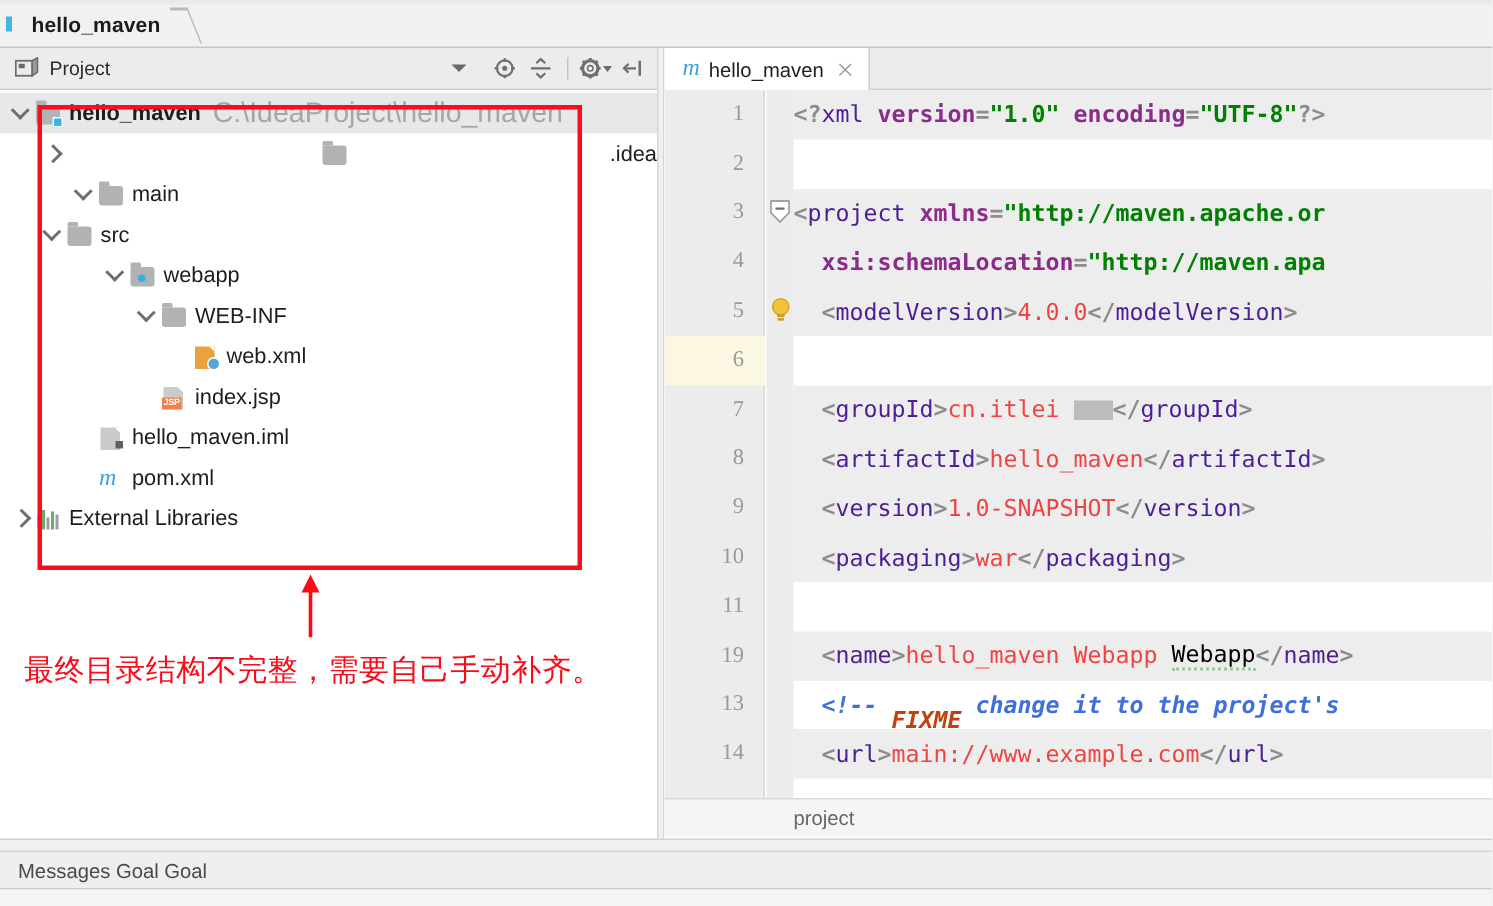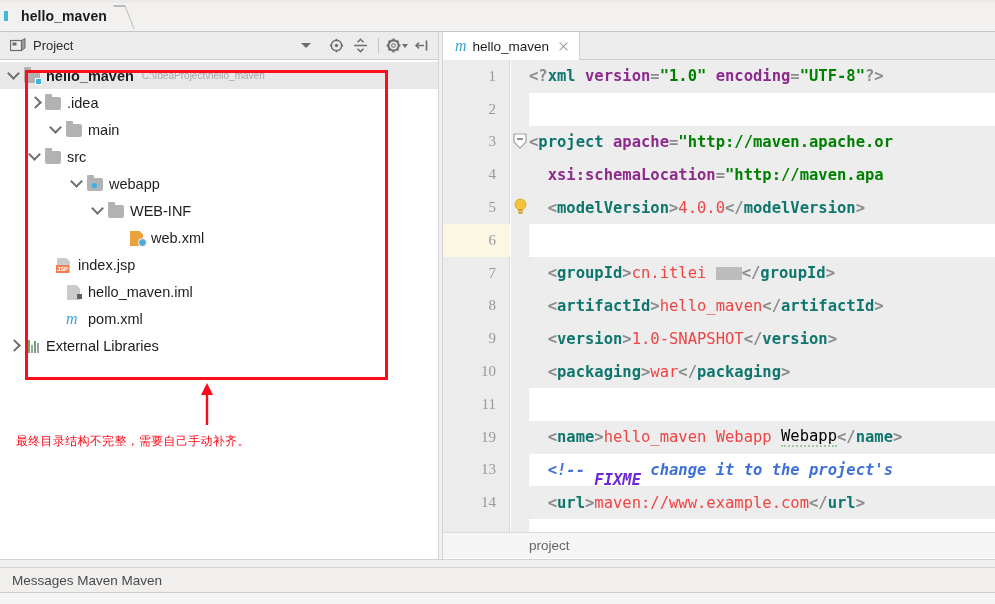--- a/index.html
+++ b/index.html
@@ -107,21 +107,21 @@
     border-right: 2px solid #6e6e6e; border-bottom: 2px solid #6e6e6e;
   }
   .arrow.right::before { transform: rotate(-45deg); left: 2px; top: 2px; }
   .arrow.down::before  { transform: rotate(45deg);  left: 1px; top: 0px; }
   .arrow.none::before { content: none; }
 
   .node-icon { width: 17px; height: 16px; flex: none; margin-right: 5px;
                position: relative; }
   .node-label { color: #1d1d1d; }
   .node-label.bold { font-weight: bold; }
-  .node-path { color: #a6a6a6; margin-left: 8px; font-size: 10px; }
+  .node-path { color: #a6a6a6; margin-left: 8px; font-size: 19px; }
 
   
   .ic-folder { display:block; width:16px; height:13px; background:#b0b2b4;
                border-radius: 1px 2px 2px 2px; position:absolute; top:2px; left:0;}
   .ic-folder::before{ content:""; position:absolute; left:0; top:-3px;
                width:7px; height:3px; background:#b0b2b4; border-radius:1px 1px 0 0;}
   .badge-blue { position:absolute; right:-1px; bottom:-1px; width:7px; height:7px;
                background:#3cb3e2; border:1px solid #fff; }
   .dot-blue  { position:absolute; left:5px; top:7px; width:5px; height:5px;
                background:#35b0e5; border-radius:50%; }
@@ -164,21 +164,21 @@
     width: 363px; height: 310px;
     border: 3px solid #fc0d1b; pointer-events: none;
   }
   .red-arrow {
     position: absolute; left: 200px; top: 383px;
     width: 14px; height: 42px;
   }
   .red-note {
     position: absolute; left: 16px; top: 433px;
     font-family: "DejaVu Sans", sans-serif;
-    font-size: 12px; color: #fb0a18; white-space: nowrap;
+    font-size: 20px; color: #fb0a18; white-space: nowrap;
     letter-spacing: .3px;
   }
 
   
   .splitter {
     position: absolute; left: 438px; top: 32px; width: 5px; height: 527px;
     background: #f0f0f0; border-left: 1px solid #d4d4d4;
     border-right: 1px solid #d4d4d4;
   }
 
@@ -238,26 +238,26 @@
     position: absolute; left: 86px; top: 0; right: 0; height: 32.8px;
   }
   .code-txt {
     position: absolute; left: 86px; top: 0; height: 32.8px;
     display: flex; align-items: center;
     font-family: "DejaVu Sans Mono", monospace;
     font-size: 15.5px; white-space: pre; z-index: 2;
   }
   .hl { background: #ededed; }
   .tagbr  { color: #8c8c8c; font-weight: bold; }
-  .tagnm  { color: #0f766e; font-weight: bold; }
+  .tagnm  { color: #4c1d95; font-weight: normal; }
   .attr   { color: #8d2b8d; font-weight: bold; }
   .val    { color: #008000; font-weight: bold; }
   .txt    { color: #ef4444; }
   .cmt    { color: #3f6fd8; font-weight: bold; font-style: italic; }
-  .fixme  { color: #6d28d9; font-weight: bold; font-style: italic; margin-top: 20px; }
+  .fixme  { color: #c2410c; font-weight: bold; font-style: italic; margin-top: 20px; }
   .redact { display:inline-block; width: 26px; height: 13px;
             background:#bcbcbc; vertical-align:-1px; }
   .squig  { border-bottom: 2px dotted #9ec89e; }
   .fold-marker {
     position: absolute; left: 70px; top: 7px; width: 14px; height: 16px;
     z-index: 3;
   }
   .bulb {
     position: absolute; left: 70px; top: 7px; width: 15px; height: 17px;
     z-index: 3;
@@ -356,21 +356,21 @@
     <div class="tree">
         <div class="tree-row selected" style="padding-left: 8px;">
           <span class="arrow down"></span>
           <span class="node-icon">
             <span class="ic-folder"></span>
             <span class="badge-blue"></span>
           </span>
           <span class="node-label bold">hello_maven</span>
           <span class="node-path">C:\IdeaProject\hello_maven</span>
         </div>
-        <div class="tree-row" style="padding-left: 29px;">
+        <div class="tree-row" style="padding-left: 29px; justify-content: space-between;">
           <span class="arrow right"></span>
           <span class="node-icon">
             <span class="ic-folder"></span>
           </span>
           <span class="node-label">.idea</span>
         </div>
         <div class="tree-row" style="padding-left: 50px;">
           <span class="arrow down"></span>
           <span class="node-icon">
             <span class="ic-folder"></span>
@@ -397,21 +397,21 @@
           <span class="node-icon">
             <span class="ic-folder"></span>
           </span>
           <span class="node-label">WEB-INF</span>
         </div>
         <div class="tree-row" style="padding-left: 113px;">
           <span class="arrow none"></span>
           <span class="node-icon"><span class="ic-webxml"><span class="sheet"></span><span class="globe"></span></span></span>
           <span class="node-label">web.xml</span>
         </div>
-        <div class="tree-row" style="padding-left: 40px;">
+        <div class="tree-row" style="padding-left: 92px;">
           <span class="arrow none"></span>
           <span class="node-icon"><span class="ic-jsp"><span class="sheet"></span><span class="tag">JSP</span></span></span>
           <span class="node-label">index.jsp</span>
         </div>
         <div class="tree-row" style="padding-left: 50px;">
           <span class="arrow none"></span>
           <span class="node-icon"><span class="ic-iml"><span class="sheet"></span><span class="sq"></span></span></span>
           <span class="node-label">hello_maven.iml</span>
         </div>
         <div class="tree-row" style="padding-left: 50px;">
@@ -469,21 +469,21 @@
             <span class="code-txt"></span>
           </div>
           <div class="cline">
             <span class="lnum-bg"></span>
             <span class="lnum">3</span>
             <span class="code-bg hl"></span>
             <span class="fold-marker"><svg width="14" height="16" viewBox="0 0 14 16">
                 <path d="M1 1 H13 V9 L7 15 L1 9 Z" fill="#fff" stroke="#a3a3a3" stroke-width="1.2"></path>
                 <path d="M4 6 H10" stroke="#6f6f6f" stroke-width="1.5"></path>
               </svg></span>
-            <span class="code-txt"><span class="tagbr">&lt;</span><span class="tagnm">project</span><span class="txt"> </span><span class="attr">apache</span><span class="tagbr">=</span><span class="val">"http://maven.apache.or</span></span>
+            <span class="code-txt"><span class="tagbr">&lt;</span><span class="tagnm">project</span><span class="txt"> </span><span class="attr">xmlns</span><span class="tagbr">=</span><span class="val">"http://maven.apache.or</span></span>
           </div>
           <div class="cline">
             <span class="lnum-bg"></span>
             <span class="lnum">4</span>
             <span class="code-bg hl"></span>
             <span class="code-txt"><span class="txt">  </span><span class="attr">xsi:schemaLocation</span><span class="tagbr">=</span><span class="val">"http://maven.apa</span></span>
           </div>
           <div class="cline">
             <span class="lnum-bg"></span>
             <span class="lnum">5</span>
@@ -537,31 +537,31 @@
           </div>
           <div class="cline">
             <span class="lnum-bg"></span>
             <span class="lnum">13</span>
             <span class="code-txt"><span class="cmt">  &lt;!-- </span><span class="fixme">FIXME</span><span class="cmt"> change it to the project's</span></span>
           </div>
           <div class="cline">
             <span class="lnum-bg"></span>
             <span class="lnum">14</span>
             <span class="code-bg hl"></span>
-            <span class="code-txt"><span class="tagbr">  &lt;</span><span class="tagnm">url</span><span class="tagbr">&gt;</span><span class="txt">maven://www.example.com</span><span class="tagbr">&lt;/</span><span class="tagnm">url</span><span class="tagbr">&gt;</span></span>
+            <span class="code-txt"><span class="tagbr">  &lt;</span><span class="tagnm">url</span><span class="tagbr">&gt;</span><span class="txt">main://www.example.com</span><span class="tagbr">&lt;/</span><span class="tagnm">url</span><span class="tagbr">&gt;</span></span>
           </div>
         </div>
     </div>
 
     <div class="editor-crumb">
       <span>project</span>
     </div>
   </div>
 
   <div class="status-strip"></div>
   <div class="messages-bar">
-    <span class="messages-label">Messages Maven Maven</span>
+    <span class="messages-label">Messages Goal Goal</span>
   </div>
   <div class="bottom-strip">
     
     
   </div>
 </div>
 
 </body></html>

